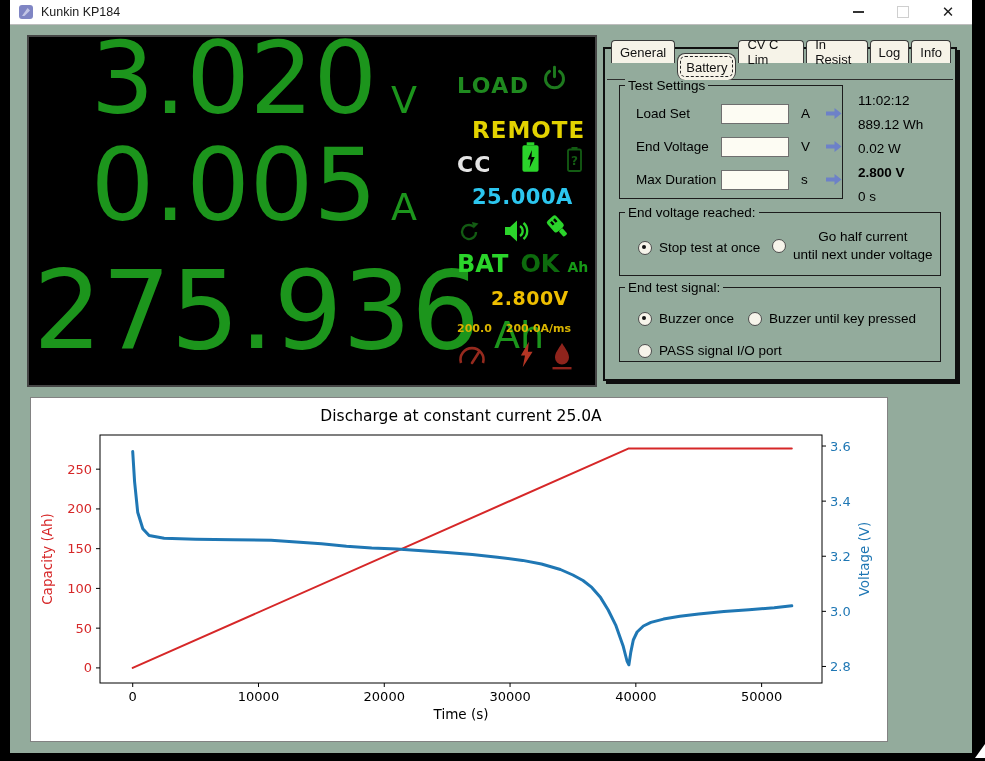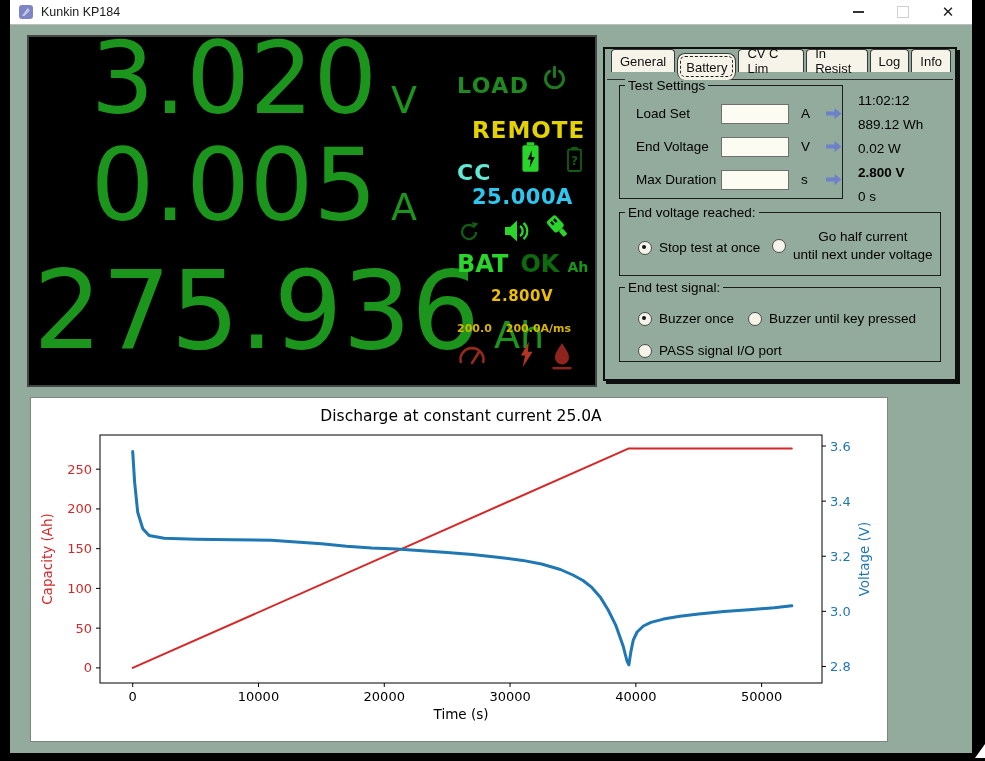--- a/index.html
+++ b/index.html
@@ -27,43 +27,43 @@
   .disp-value{font-size:100px;}
   .disp-unit{font-size:38px;margin-left:14px;}
   #row-v{top:-8px;width:388px;}
   #row-a{top:99px;width:388px;}
   #row-ah{top:220px;width:515px;text-align:center;}
   #row-ah .disp-value{font-size:108px;}
   .rc{position:absolute;font-family:"DejaVu Sans",sans-serif;font-weight:bold;white-space:nowrap;}
   #rc-load{left:428px;top:36px;font-size:22px;color:#1f8a1f;letter-spacing:1.5px;}
   #ic-power{left:512px;top:28px;}
   #rc-remote{left:443px;top:80px;font-size:23px;color:#e3d200;letter-spacing:1px;}
-  #rc-cc{left:428px;top:123px;font-size:22px;color:#5eead4;letter-spacing:1px;}
+  #rc-cc{left:428px;top:115px;font-size:22px;color:#e5e5e5;letter-spacing:1px;}
   #ic-bat1{left:492px;top:105px;}
   #ic-bat2{left:538px;top:110px;}
   #rc-setcur{left:443px;top:148px;font-size:21px;color:#2cc6ef;letter-spacing:.5px;}
   #ic-repeat{left:428px;top:184px;}
   #ic-speaker{left:474px;top:182px;}
   #ic-usb{left:514px;top:175px;}
   #rc-bat{left:428px;top:213px;display:flex;align-items:baseline;}
   #rc-bat .bat{font-size:24px;color:#2bd42b;}
   #rc-bat .ok{font-size:24px;color:#0d6b0d;margin-left:12px;}
   #rc-bat .ah{font-size:14px;color:#179917;margin-left:8px;}
-  #rc-endv{left:462px;top:250px;font-size:15px;color:#eebe00;letter-spacing:.5px;}
+  #rc-endv{left:462px;top:250px;font-size:19px;color:#eebe00;letter-spacing:.5px;}
   #rc-slope{left:428px;top:285px;font-size:11px;color:#d9b400;display:flex;gap:14px;}
   #ic-gauge{left:428px;top:306px;}
   #ic-bolt{left:490px;top:304px;}
   #ic-flame{left:521px;top:305px;}
   .icon{position:absolute;}
   
   .tabpanel{position:absolute;left:593px;top:47px;width:350px;height:330px;background:#93ab9c;
        border:2px solid #0f0f0f;box-shadow:3px 3px 0 #0f0f0f;}
   .tab-baseline{position:absolute;left:2px;right:2px;top:30px;border-top:1px solid #2e2e2e;z-index:0;}
   .tabs{position:absolute;left:6px;top:4px;right:4px;height:27px;display:flex;align-items:flex-end;gap:2px;z-index:1;}
-  .tab{height:22px;margin-bottom:8px;padding:0 8px;background:#f6f3e8;border:1px solid #3a3a3a;border-bottom:none;
+  .tab{height:22px;margin-bottom:17px;padding:0 8px;background:#f6f3e8;border:1px solid #3a3a3a;border-bottom:none;
        border-radius:4px 4px 0 0;font-size:13px;color:#111;display:flex;align-items:center;}
   .tab.active{height:26px;margin-bottom:0;z-index:2;outline:1px dashed #222;outline-offset:-4px;border-radius:8px;}
   .group{position:absolute;border:1px solid #1c1c1c;}
   .group-title{position:absolute;top:-8px;left:5px;background:#93ab9c;padding:0 3px;font-size:13.5px;color:#000;white-space:nowrap;}
   #grp-ts{left:14px;top:36px;width:222px;height:112px;}
   .ts-row{display:flex;align-items:center;height:33px;margin-left:16px;}
   .ts-row:first-child{margin-top:11px;}
   .ts-label{width:90px;font-size:13.5px;color:#000;}
   .ts-input{width:60px;height:18px;border:1px solid #6f6f6f;background:#fdfcf3;font-size:13px;padding:0 3px;
        font-family:"Liberation Sans",sans-serif;}

